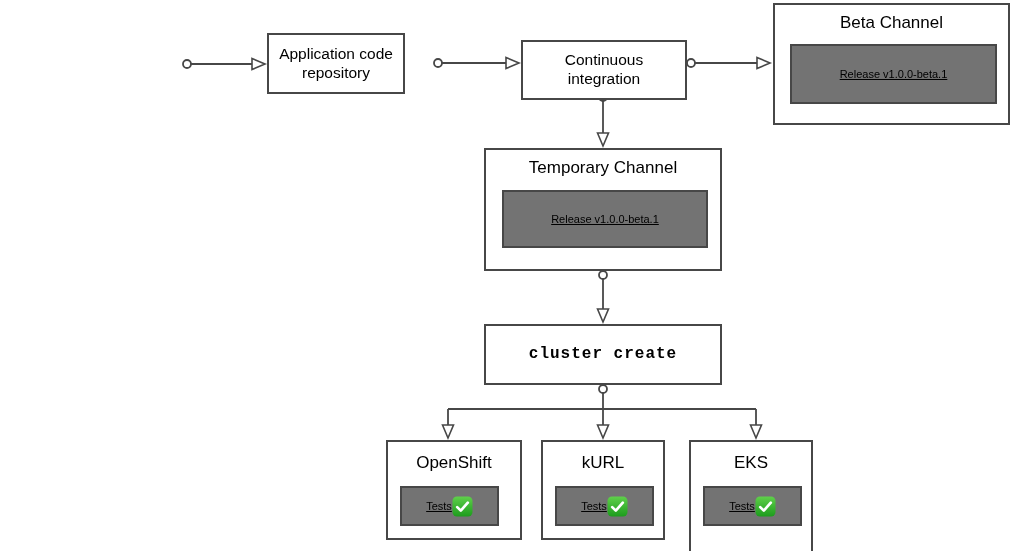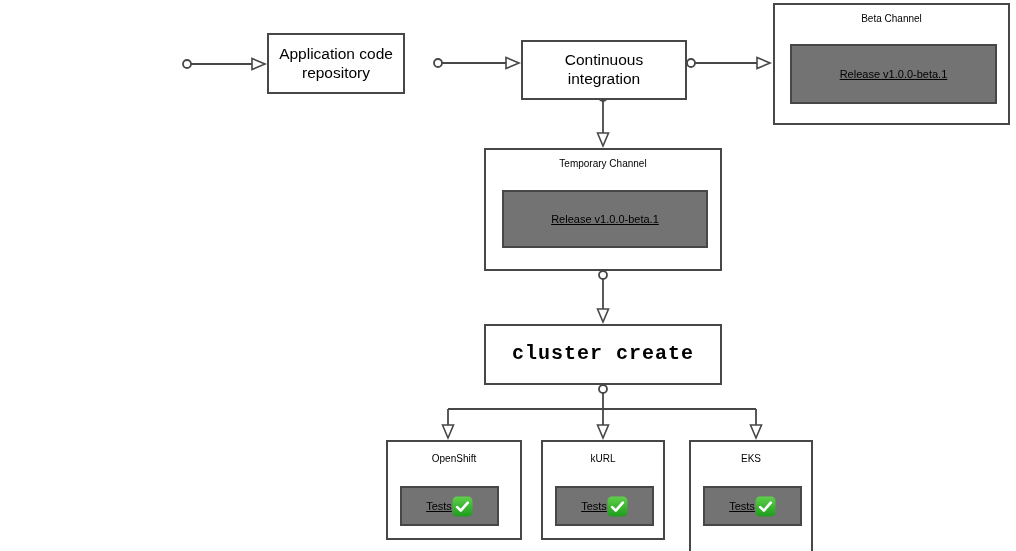--- a/index.html
+++ b/index.html
@@ -32,38 +32,38 @@
   }
   .group {
     position: absolute;
     background: #ffffff;
     border: 2px solid #474747;
   }
   .group-title {
     position: absolute;
     left: 0; right: 0; top: 8px;
     text-align: center;
-    font-size: 10px;
+    font-size: 17px;
   }
   .group-title.small-pad { top: 11px; }
   .inner {
     position: absolute;
     background: #737373;
     border: 2px solid #474747;
     display: flex;
     align-items: center;
     justify-content: center;
     text-align: center;
     font-size: 11px;
     text-decoration: underline;
   }
   .mono {
     font-family: "Liberation Mono", "DejaVu Sans Mono", monospace;
     font-weight: bold;
-    font-size: 20px;
+    font-size: 16px;
     letter-spacing: 1px;
     text-align: center;
   }
   .tests-inner { gap: 0; }
   .check-icon { display: inline-block; width: 21px; height: 21px; flex: 0 0 auto; }
 
   
   .n-tag        { left: 4px;   top: 39px;  width: 179px; height: 50px; }
   .n-repo       { left: 267px; top: 33px;  width: 138px; height: 61px; padding: 0 10px; }
   .n-ci         { left: 521px; top: 33px;  width: 166px; height: 60px; padding: 0 24px; margin-top: 7px; }

